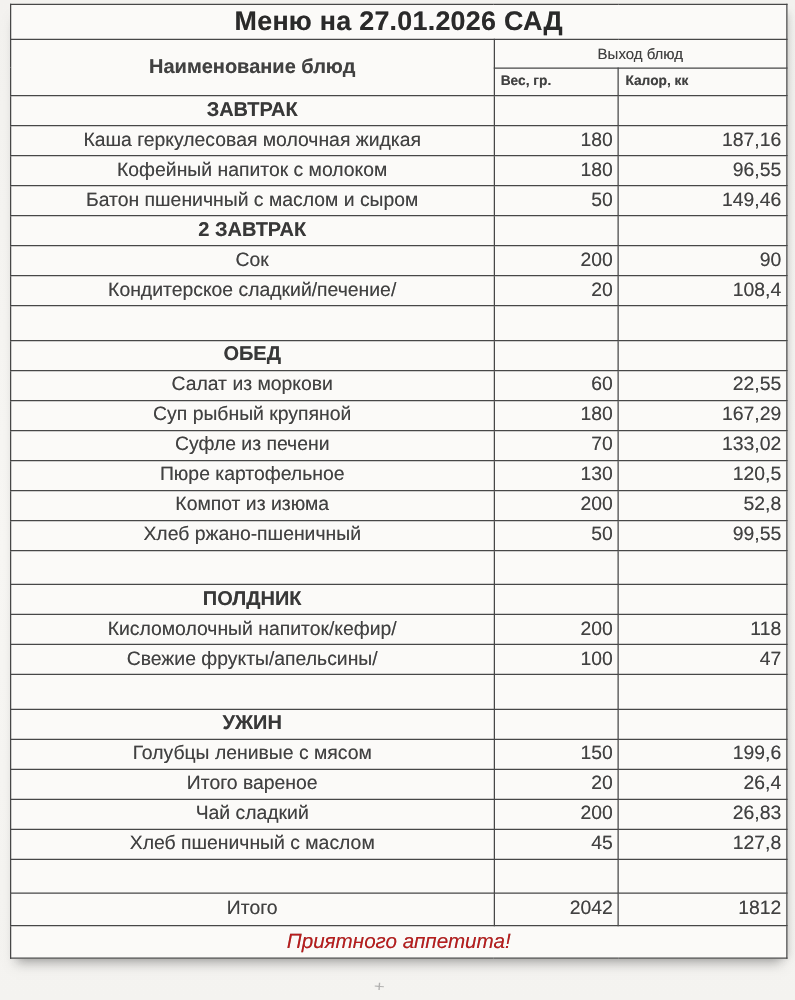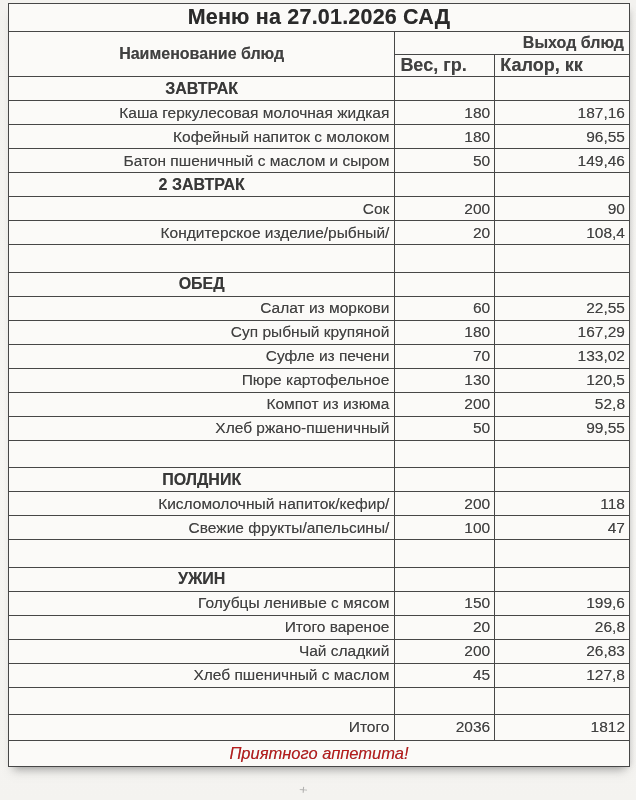--- a/index.html
+++ b/index.html
@@ -50,36 +50,36 @@
     letter-spacing: 0.2px;
   }
   td.hdr-name {
     text-align: center;
     font-weight: bold;
     font-size: 16px;
     vertical-align: middle;
   }
   td.hdr-group {
     height: 21.5px;
-    text-align: right;
-    font-weight: bold;
-    font-size: 16px;
+    text-align: center;
+    font-weight: normal;
+    font-size: 12px;
   }
   td.hdr-sub {
     height: 21.5px;
     font-weight: bold;
-    font-size: 18px;
+    font-size: 11px;
     text-align: left;
   }
   tr.dish td    { height: 23px; }
   tr.section td { height: 23px; margin-top: 48px; }
   tr.empty td   { height: 26.5px; }
   tr.total td   { height: 24.5px; }
 
-  td.name { text-align: right; }
+  td.name { text-align: center; }
   td.num  { text-align: right; padding-right: 4px; }
   td.section-label {
     text-align: center;
     font-weight: bold;
     font-size: 16px;
     color: #383838;
   }
   tr.footer-row td {
     height: 25px;
     text-align: center;
@@ -143,21 +143,21 @@
           <td class="section-label">2 ЗАВТРАК</td>
           <td class="num"></td>
           <td class="num"></td>
         </tr>
         <tr class="dish">
           <td class="name">Сок</td>
           <td class="num">200</td>
           <td class="num">90</td>
         </tr>
         <tr class="dish">
-          <td class="name">Кондитерское изделие/рыбный/</td>
+          <td class="name">Кондитерское сладкий/печение/</td>
           <td class="num">20</td>
           <td class="num">108,4</td>
         </tr>
         <tr class="empty">
           <td class="name"></td>
           <td class="num"></td>
           <td class="num"></td>
         </tr>
         <tr class="section">
           <td class="section-label">ОБЕД</td>
@@ -225,40 +225,40 @@
           <td class="num"></td>
         </tr>
         <tr class="dish">
           <td class="name">Голубцы ленивые с мясом</td>
           <td class="num">150</td>
           <td class="num">199,6</td>
         </tr>
         <tr class="dish">
           <td class="name">Итого вареное</td>
           <td class="num">20</td>
-          <td class="num">26,8</td>
+          <td class="num">26,4</td>
         </tr>
         <tr class="dish">
           <td class="name">Чай сладкий</td>
           <td class="num">200</td>
           <td class="num">26,83</td>
         </tr>
         <tr class="dish">
           <td class="name">Хлеб пшеничный с маслом</td>
           <td class="num">45</td>
           <td class="num">127,8</td>
         </tr>
         <tr class="empty">
           <td class="name"></td>
           <td class="num"></td>
           <td class="num"></td>
         </tr>
         <tr class="total">
           <td class="name">Итого</td>
-          <td class="num">2036</td>
+          <td class="num">2042</td>
           <td class="num">1812</td>
         </tr>
         <tr class="footer-row" id="footer-row">
         <td colspan="3">Приятного аппетита!</td>
       </tr>
     </tbody>
   </table>
   <div class="artifact">+</div>
 </div>
 

